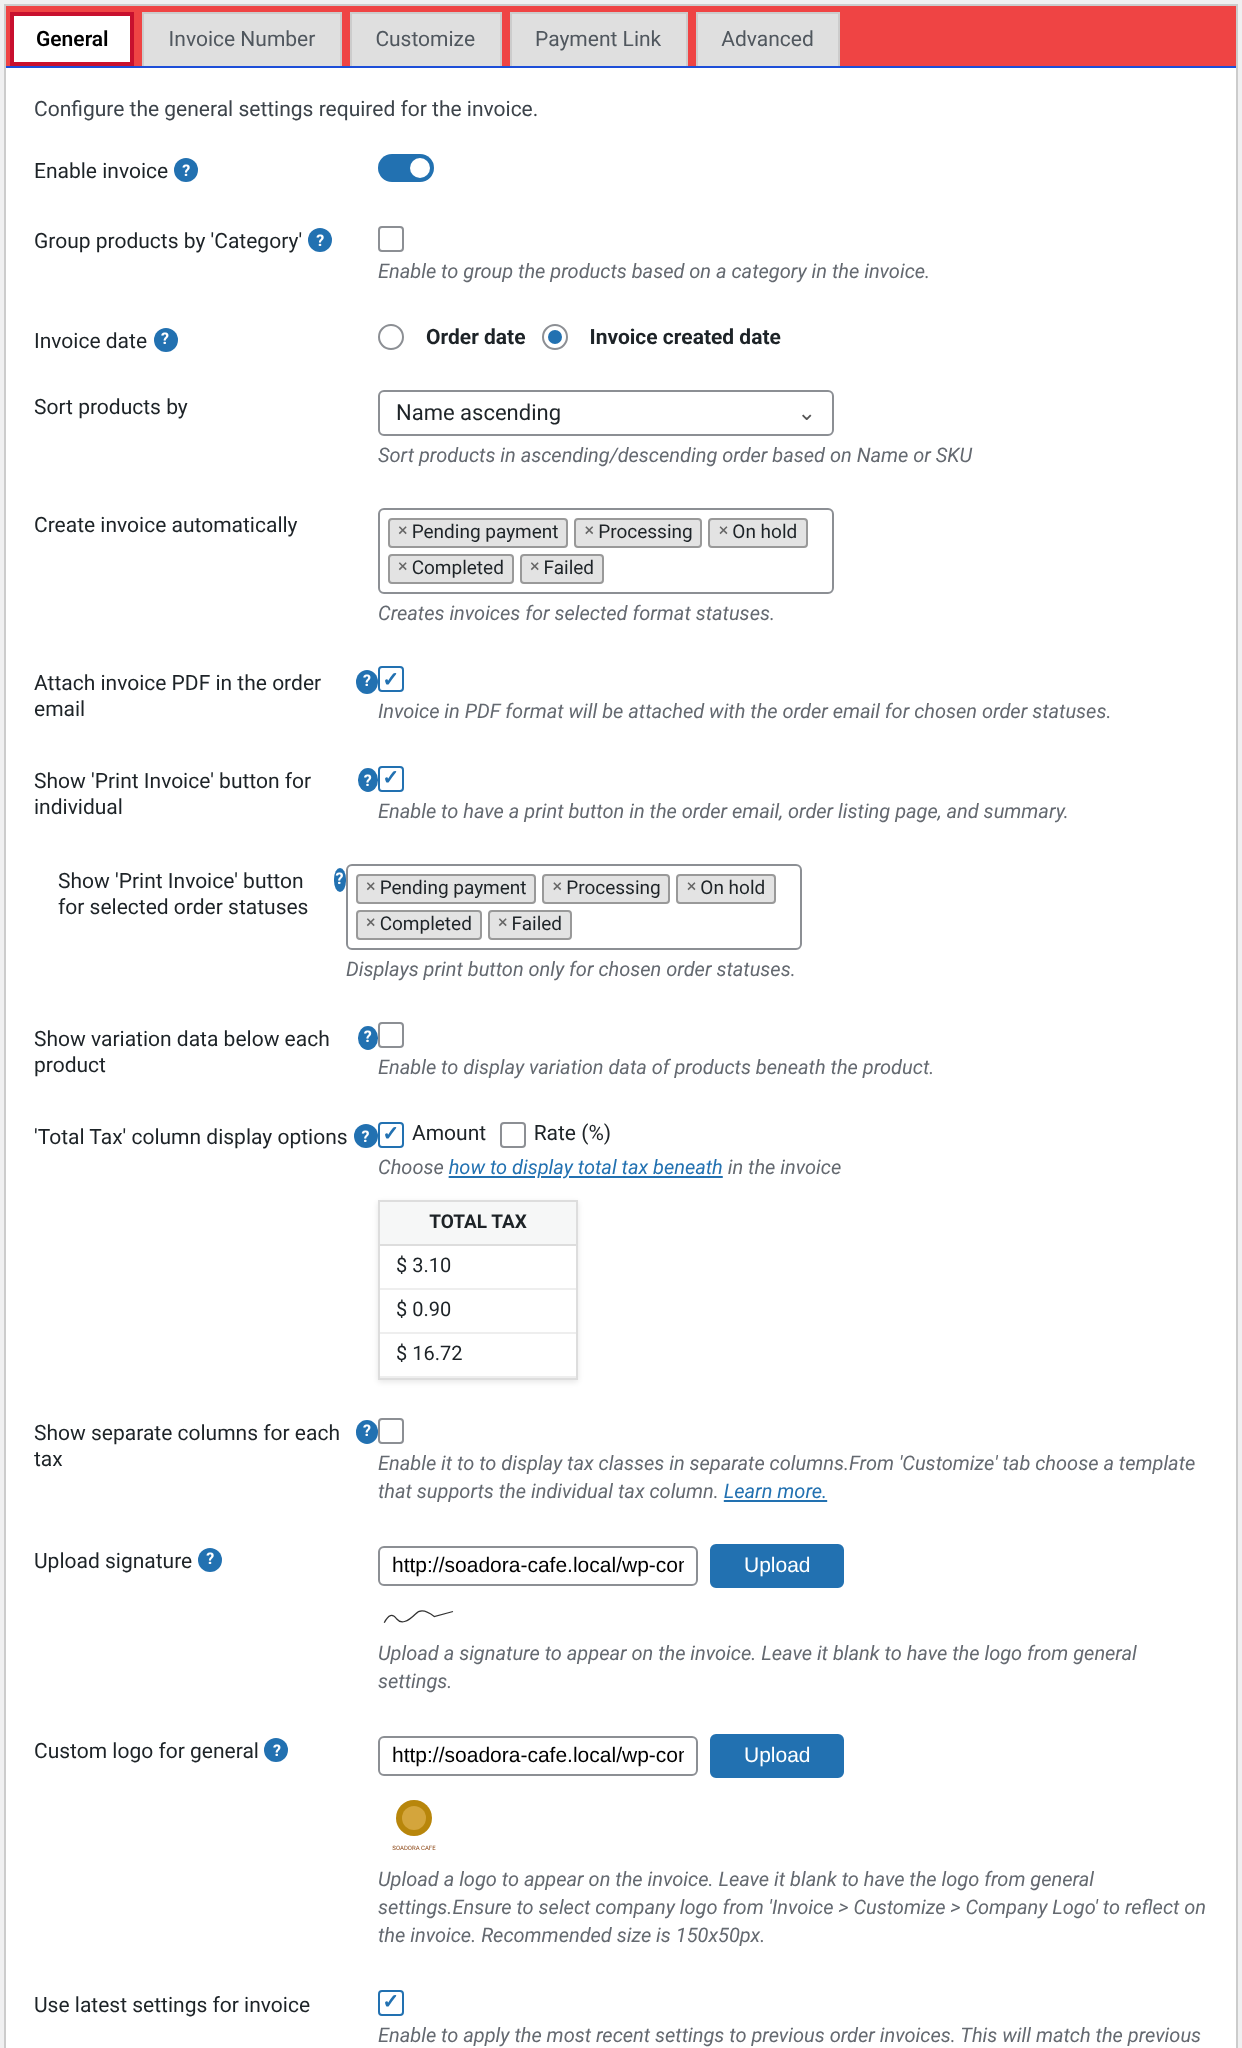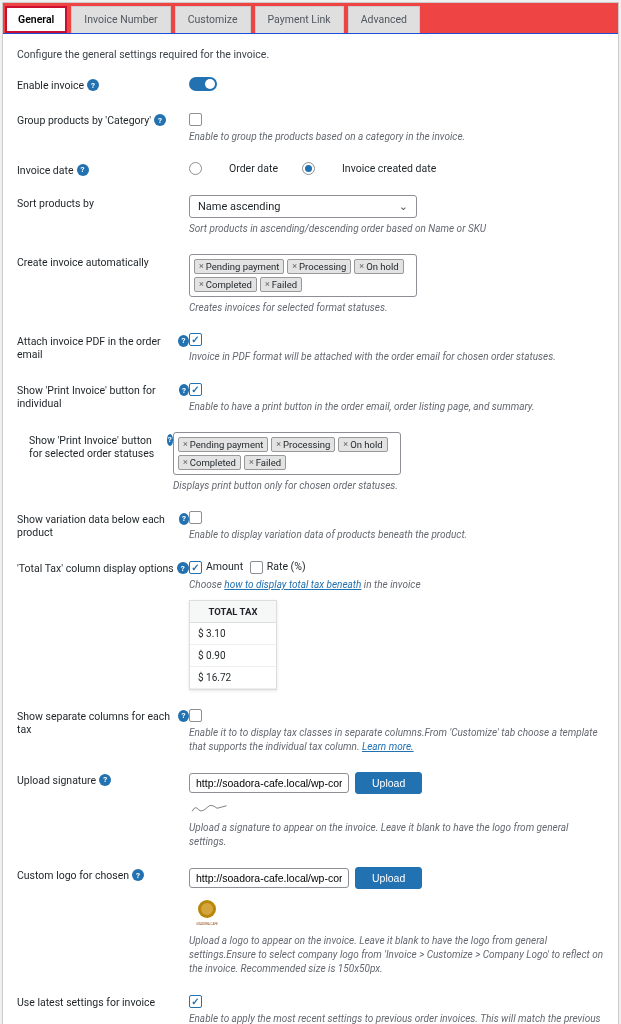--- a/index.html
+++ b/index.html
@@ -16,33 +16,33 @@
     .row.indented .label-col { width: 144px; }
     .field-col { flex: 1; }
     .help-icon { display: inline-flex; align-items: center; justify-content: center; width: 12px; height: 12px; border-radius: 50%; background: #2271b1; color: #fff; font-size: 8px; font-weight: bold; margin-left: 3px; cursor: help; }
     .toggle { width: 28px; height: 14px; background: #2271b1; border-radius: 7px; position: relative; cursor: pointer; display: inline-block; }
     .toggle::after { content: ''; position: absolute; width: 10px; height: 10px; background: #fff; border-radius: 50%; top: 2px; right: 2px; }
     .checkbox { width: 13px; height: 13px; border: 1px solid #8c8f94; border-radius: 2px; display: inline-flex; align-items: center; justify-content: center; cursor: pointer; background: #fff; margin-right: 4px; vertical-align: middle; }
     .checkbox.checked { background: #fff; border-color: #2271b1; }
     .checkbox.checked::after { content: '✓'; color: #2271b1; font-size: 10px; font-weight: bold; }
     .radio { width: 13px; height: 13px; border: 1px solid #8c8f94; border-radius: 50%; display: inline-flex; align-items: center; justify-content: center; cursor: pointer; background: #fff; margin-right: 3px; vertical-align: middle; }
     .radio.checked::after { content: ''; width: 7px; height: 7px; background: #2271b1; border-radius: 50%; }
-    .radio-group { display: flex; gap: 24px; align-items: flex-end; }
+    .radio-group { display: flex; gap: 8px; align-items: flex-end; font-weight: bold; }
     .radio-label { font-size: 10.5px; color: #1d2327; }
     .hint { font-size: 10px; color: #646970; font-style: italic; margin-top: 4px; line-height: 1.4; }
     .hint a { color: #2271b1; text-decoration: underline; }
     .select { width: 228px; padding: 4px 8px; border: 1px solid #8c8f94; border-radius: 3px; font-size: 11px; background: #fff; cursor: pointer; display: flex; justify-content: space-between; align-items: center; }
     .select::after { content: '⌄'; color: #555; }
     .tag-box { width: 228px; border: 1px solid #8c8f94; border-radius: 3px; padding: 4px; display: flex; flex-wrap: wrap; gap: 3px; min-height: 40px; background: #fff; }
     .tag { background: #e3e3e3; border: 1px solid #999; border-radius: 2px; padding: 1px 4px; font-size: 9.5px; display: inline-flex; align-items: center; gap: 2px; }
     .tag-x { cursor: pointer; color: #666; font-size: 9px; }
     .input-row { display: flex; gap: 6px; align-items: center; }
     .text-input { width: 160px; padding: 3px 6px; border: 1px solid #8c8f94; border-radius: 3px; font-size: 10.5px; }
     .btn { background: #2271b1; color: #fff; border: 1px solid #2271b1; padding: 4px 16px; border-radius: 3px; font-size: 10.5px; cursor: pointer; }
-    .tax-table { border: 1px solid #ddd; width: 88px; margin-top: 8px; font-size: 10px; box-shadow: 0 1px 3px rgba(0,0,0,0.1); }
+    .tax-table { border: 1px solid #ddd; width: 100px; margin-top: 8px; font-size: 10px; box-shadow: 0 1px 3px rgba(0,0,0,0.1); }
     .tax-table .th { background: #f6f7f7; padding: 5px 8px; text-align: center; font-weight: bold; border-bottom: 1px solid #ddd; font-size: 9.5px; }
     .tax-table .td { padding: 5px 8px; border-bottom: 1px solid #eee; }
     .signature-img { width: 50px; margin-top: 8px; }
     .signature-img svg { width: 100%; }
     .logo-img { margin-top: 8px; }
   </style>
 </head>
 <body>
 
 <div class="container">
@@ -238,21 +238,21 @@
           <svg viewBox="0 0 80 20">
               <path d="M 5 15 Q 10 5 15 12 Q 20 18 30 8 Q 35 2 45 10 L 60 6" stroke="#333" stroke-width="1" fill="none"></path>
             </svg>
         </div>
         <div class="hint">Upload a signature to appear on the invoice. Leave it blank to have the logo from general settings.</div>
       </div>
     </div>
 
     <div class="row">
       <div class="label-col">
-          <span>Custom logo for chosen</span>
+          <span>Custom logo for general</span>
           <span class="help-icon">?</span>
         </div>
       <div class="field-col">
         <div class="input-row">
           <input class="text-input" value="http://soadora-cafe.local/wp-content/up" style="">
           <button class="btn">Upload</button>
         </div>
         <div class="logo-img">
           <svg width="36" height="30" viewBox="0 0 36 30">
               <circle cx="18" cy="12" r="9" fill="#b8860b"></circle>

